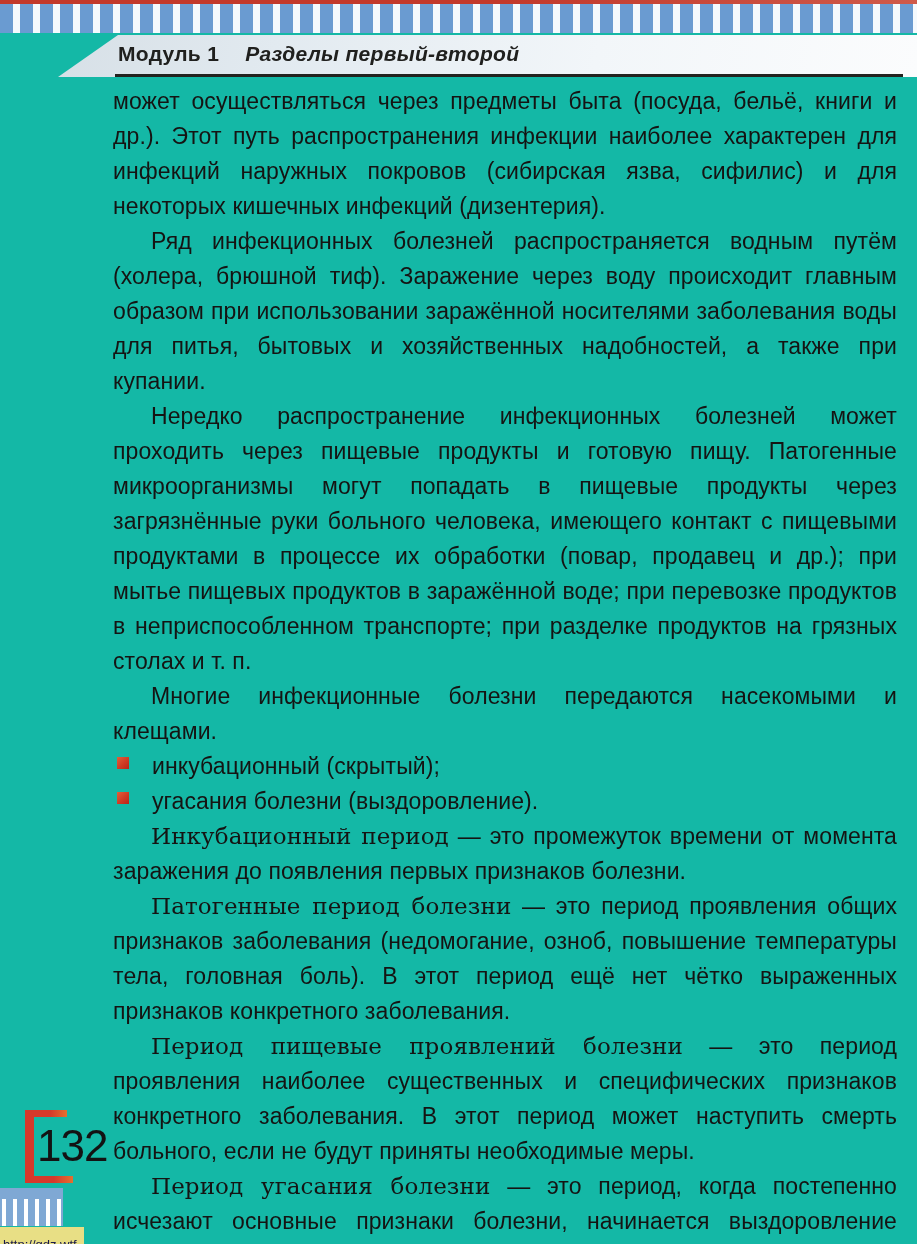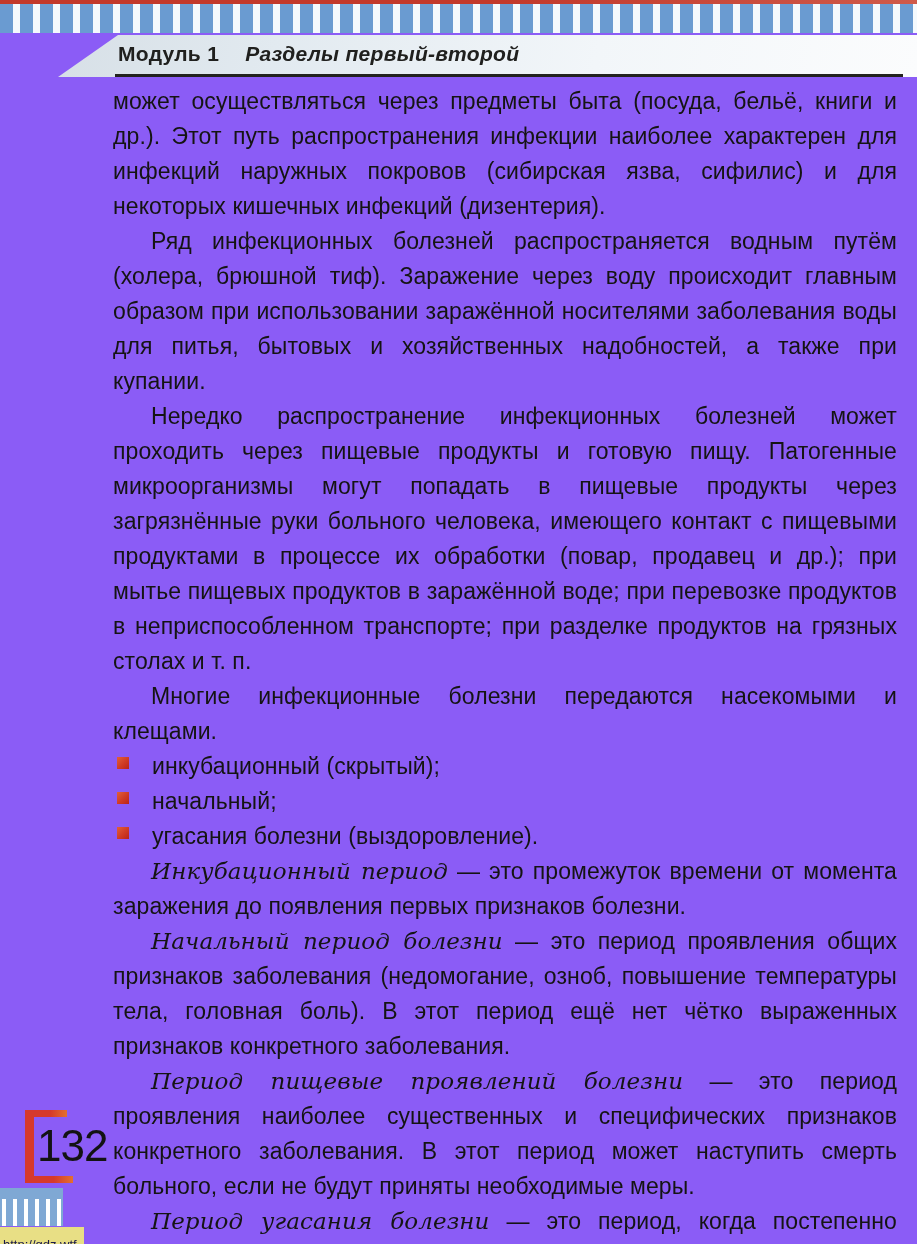--- a/index.html
+++ b/index.html
@@ -3,21 +3,21 @@
 <meta charset="utf-8">
 <style>
   html,body{margin:0;padding:0;}
   body{
     width:917px;height:1244px;
     background:#ffffff;
     font-family:"Liberation Sans",sans-serif;
     position:relative;
     overflow:hidden;
   }
-  .page{position:absolute;inset:0;background:#8b5cf6;}
+  .page{position:absolute;inset:0;background:#14b8a6;}
 
   
   .top-red{
     position:absolute;top:0;left:0;right:0;height:4px;
     background:linear-gradient(90deg,#c2392b 0%,#c2392b 55%,#cf5a4a 100%);
   }
   .top-stripes{
     position:absolute;top:4px;left:0;right:0;height:29px;
     background:repeating-linear-gradient(90deg,#6a9bd1 0 13px,#f4f9fd 13px 20px);
   }
@@ -43,21 +43,20 @@
   
   .text-col{
     position:absolute;top:84px;left:113px;width:784px;
     font-size:23px;line-height:35px;color:#151413;
     text-align:justify;letter-spacing:.1px;
   }
   .text-col p{margin:0;text-indent:38px;}
   .text-col p.first{text-indent:0;}
   .def-lead{
     font-family:"DejaVu Serif","Liberation Serif",serif;
-    font-style:italic;
   }
 
   
   .plist{margin:0;padding:0;list-style:none;}
   .plist .li{display:flex;align-items:flex-start;text-align:right;}
   .bullet{
     flex:0 0 auto;width:12px;height:12px;margin:8px 23px 0 4px;
     background:linear-gradient(135deg,#e0603a 0%,#cf3a24 55%,#b92418 100%);
   }
 
@@ -104,30 +103,26 @@
     <p>Нередко распространение инфекционных болезней может проходить через пищевые продукты и готовую пищу. Патогенные микроорганизмы могут попадать в пищевые продукты через загрязнённые руки больного человека, имеющего контакт с пищевыми продуктами в процессе их обработки (повар, продавец и др.); при мытье пищевых продуктов в заражённой воде; при перевозке продуктов в неприспособленном транспорте; при разделке продуктов на грязных столах и т. п.</p>
     <p>Многие инфекционные болезни передаются насекомыми и клещами.</p>
 
     <div class="plist">
       <div class="li">
         <span class="bullet"></span>
         <span>инкубационный (скрытый);</span>
       </div>
       <div class="li">
         <span class="bullet"></span>
-        <span>начальный;</span>
-      </div>
-      <div class="li">
-        <span class="bullet"></span>
         <span>угасания болезни (выздоровление).</span>
       </div>
     </div>
 
     <p><span class="def-lead">Инкубационный период</span><span> — это промежуток времени от момента заражения до появления первых признаков болезни.</span></p>
-    <p><span class="def-lead">Начальный период болезни</span><span> — это период проявления общих признаков заболевания (недомогание, озноб, повышение температуры тела, головная боль). В этот период ещё нет чётко выраженных признаков конкретного заболевания.</span></p>
+    <p><span class="def-lead">Патогенные период болезни</span><span> — это период проявления общих признаков заболевания (недомогание, озноб, повышение температуры тела, головная боль). В этот период ещё нет чётко выраженных признаков конкретного заболевания.</span></p>
     <p><span class="def-lead">Период пищевые проявлений болезни</span><span> — это период проявления наиболее существенных и специфических признаков конкретного заболевания. В этот период может наступить смерть больного, если не будут приняты необходимые меры.</span></p>
     <p><span class="def-lead">Период угасания болезни</span><span> — это период, когда постепенно исчезают основные признаки болезни, начинается выздоровление организма, постепенно восстанавливаются нарушенные функции организма.</span></p>
 
     <p>Инфекционные заболевания среди людей могут проявляться в единич-</p>
   </div>
 
   <div class="bracket-v"></div>
   <div class="bracket-top"></div>
   <div class="bracket-bot"></div>
   <div class="pageno">132</div>

